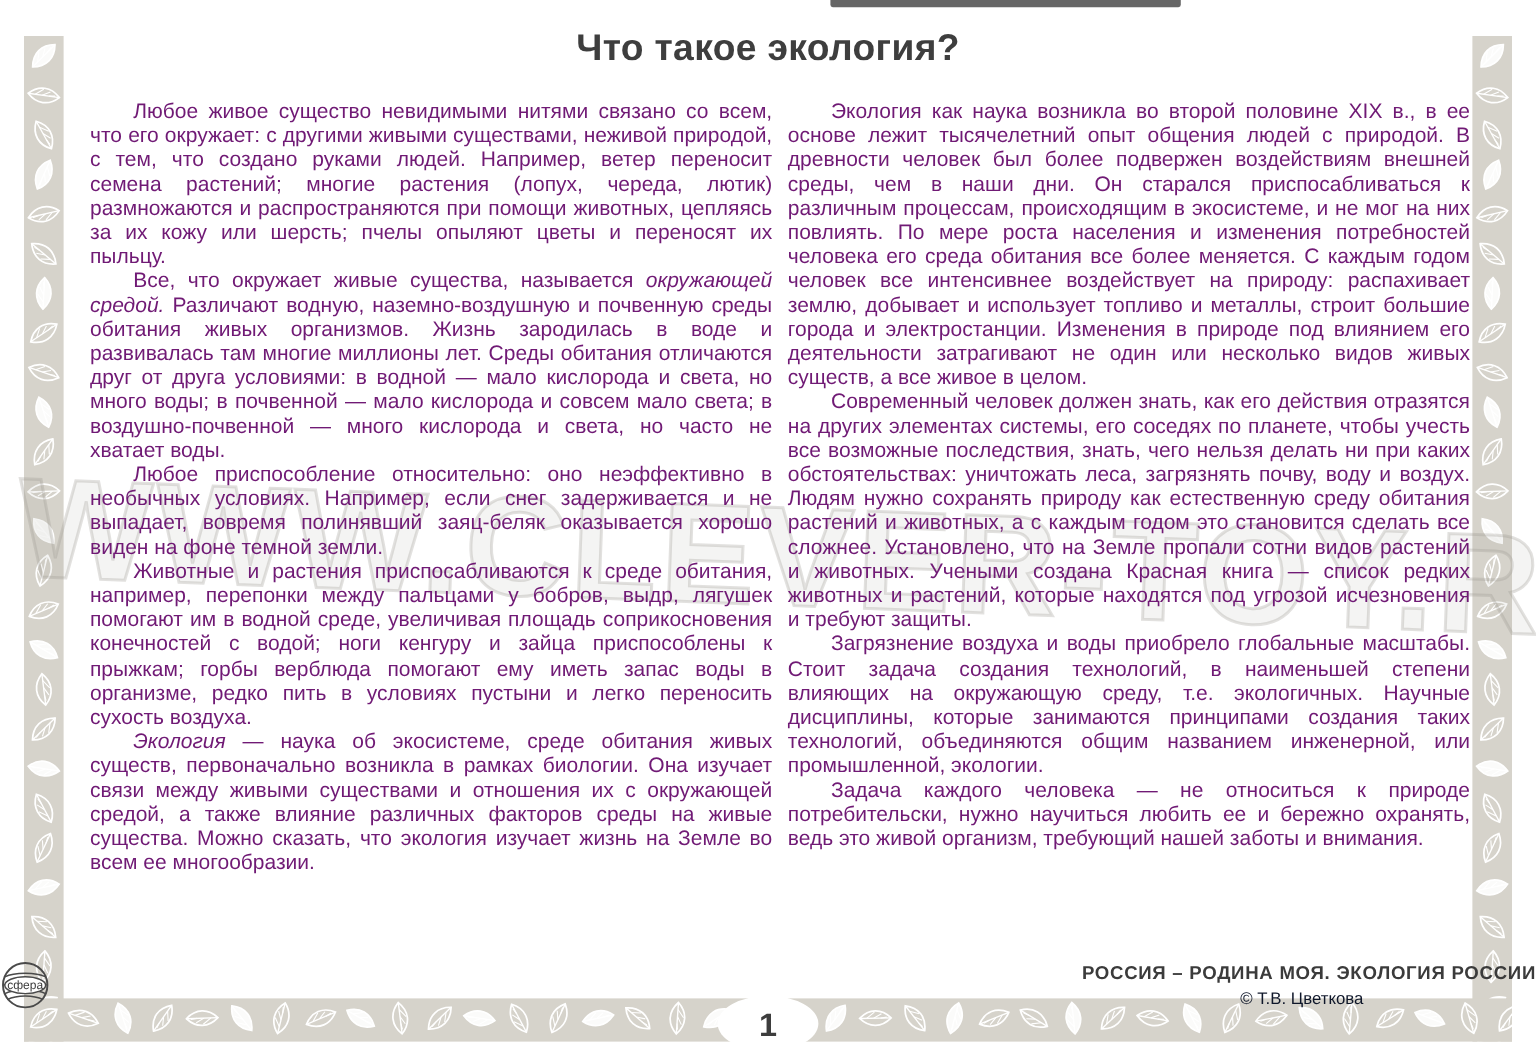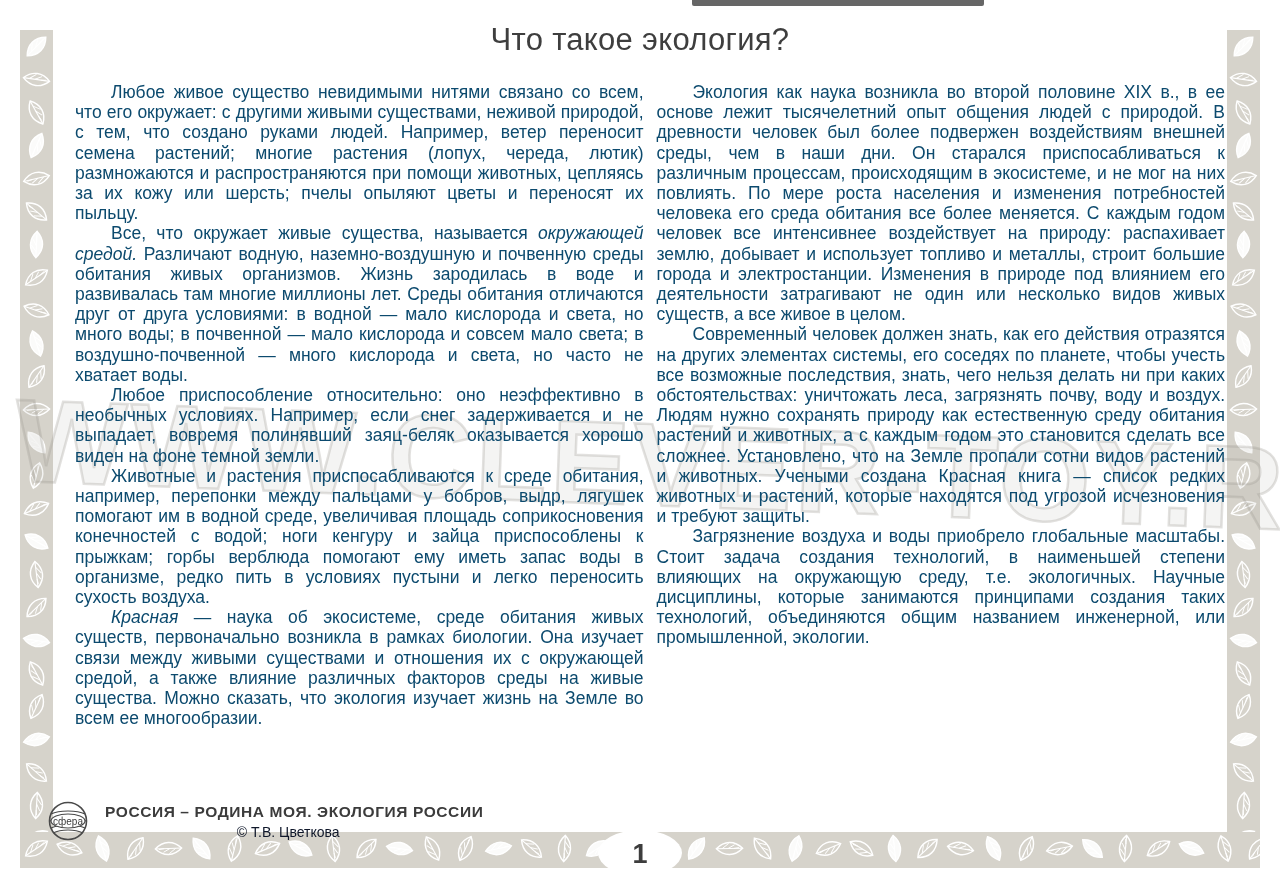--- a/index.html
+++ b/index.html
@@ -29,46 +29,46 @@
   }
 
   
   .scan-artifact{
     position:absolute;left:692px;top:0;width:292px;height:6px;
     background:#4b4b4b;border-radius:0 0 2px 2px;opacity:.85;
   }
 
   .title{
     position:absolute;top:22px;left:0;width:100%;text-align:center;
-    font-size:31px;font-weight:normal;color:#3e3e3e;letter-spacing:.3px;margin:0;
+    font-size:31px;font-weight:bold;color:#3e3e3e;letter-spacing:.3px;margin:0;
   }
 
   .columns{
     position:absolute;left:75px;top:82px;width:1150px;
     display:flex;gap:13px;
   }
   .column{width:568.5px;}
   .column p{
     margin:0;text-indent:36px;text-align:justify;
-    font-size:17.5px;line-height:20.2px;color:#0c4a6e;
+    font-size:17.5px;line-height:20.2px;color:#701a75;
   }
   .column p i{font-style:italic;}
 
   .watermark{
     position:absolute;left:18px;top:372px;width:1400px;
     font-size:118px;font-weight:bold;letter-spacing:3px;white-space:nowrap;
     color:rgba(150,148,140,0.10);
     -webkit-text-stroke:2.5px rgba(150,148,140,0.28);
     transform:rotate(2.2deg);transform-origin:left top;
     pointer-events:none;
   }
 
   .footer{
     position:absolute;left:0;right:0;bottom:44px;
-    display:flex;justify-content:flex-start;align-items:center;gap:4px;padding-left:47px;
+    display:flex;justify-content:space-between;align-items:center;gap:4px;
   }
   .footer .logo{width:42px;height:42px;flex:0 0 auto;}
   .footer .ftext{text-align:center;}
   .footer .line1{font-size:15.5px;font-weight:bold;letter-spacing:.6px;color:#3b3b3b;margin-left:12px;}
   .footer .line2{font-size:14px;color:#0f172a;margin-top:3px;}
 </style>
 </head>
 <body>
 
 <div class="page">
@@ -537,26 +537,27 @@
   <div class="watermark">WWW.CLEVER-TOY.RU</div>
 
   <h1 class="title">Что такое экология?</h1>
 
   <div class="columns">
     <div class="column" id="col-left">
         <p><span>Любое живое существо невидимыми нитями связано со всем, что его окружает: с другими живыми существами, неживой природой, с тем, что создано руками людей. Например, ветер переносит семена растений; многие растения (лопух, череда, лютик) размножаются и распространяются при помощи животных, цепляясь за их кожу или шерсть; пчелы опыляют цветы и переносят их пыльцу.</span></p>
         <p><span>Все, что окружает живые существа, называется </span><i>окружающей средой.</i><span> Различают водную, наземно-воздушную и почвенную среды обитания живых организмов. Жизнь зародилась в воде и развивалась там многие миллионы лет. Среды обитания отличаются друг от друга условиями: в водной — мало кислорода и света, но много воды; в почвенной — мало кислорода и совсем мало света; в воздушно-почвенной — много кислорода и света, но часто не хватает воды.</span></p>
         <p><span>Любое приспособление относительно: оно неэффективно в необычных условиях. Например, если снег задерживается и не выпадает, вовремя полинявший заяц-беляк оказывается хорошо виден на фоне темной земли.</span></p>
         <p><span>Животные и растения приспосабливаются к среде обитания, например, перепонки между пальцами у бобров, выдр, лягушек помогают им в водной среде, увеличивая площадь соприкосновения конечностей с водой; ноги кенгуру и зайца приспособлены к прыжкам; горбы верблюда помогают ему иметь запас воды в организме, редко пить в условиях пустыни и легко переносить сухость воздуха.</span></p>
-        <p><i>Красная</i><span> — наука об экосистеме, среде обитания живых существ, первоначально возникла в рамках биологии. Она изучает связи между живыми существами и отношения их с окружающей средой, а также влияние различных факторов среды на живые существа. Можно сказать, что экология изучает жизнь на Земле во всем ее многообразии.</span></p>
+        <p><i>Экология</i><span> — наука об экосистеме, среде обитания живых существ, первоначально возникла в рамках биологии. Она изучает связи между живыми существами и отношения их с окружающей средой, а также влияние различных факторов среды на живые существа. Можно сказать, что экология изучает жизнь на Земле во всем ее многообразии.</span></p>
       </div>
     <div class="column" id="col-right">
         <p><span>Экология как наука возникла во второй половине XIX в., в ее основе лежит тысячелетний опыт общения людей с природой. В древности человек был более подвержен воздействиям внешней среды, чем в наши дни. Он старался приспосабливаться к различным процессам, происходящим в экосистеме, и не мог на них повлиять. По мере роста населения и изменения потребностей человека его среда обитания все более меняется. С каждым годом человек все интенсивнее воздействует на природу: распахивает землю, добывает и использует топливо и металлы, строит большие города и электростанции. Изменения в природе под влиянием его деятельности затрагивают не один или несколько видов живых существ, а все живое в целом.</span></p>
         <p><span>Современный человек должен знать, как его действия отразятся на других элементах системы, его соседях по планете, чтобы учесть все возможные последствия, знать, чего нельзя делать ни при каких обстоятельствах: уничтожать леса, загрязнять почву, воду и воздух. Людям нужно сохранять природу как естественную среду обитания растений и животных, а с каждым годом это становится сделать все сложнее. Установлено, что на Земле пропали сотни видов растений и животных. Учеными создана Красная книга — список редких животных и растений, которые находятся под угрозой исчезновения и требуют защиты.</span></p>
         <p><span>Загрязнение воздуха и воды приобрело глобальные масштабы. Стоит задача создания технологий, в наименьшей степени влияющих на окружающую среду, т.е. экологичных. Научные дисциплины, которые занимаются принципами создания таких технологий, объединяются общим названием инженерной, или промышленной, экологии.</span></p>
+        <p><span>Задача каждого человека — не относиться к природе потребительски, нужно научиться любить ее и бережно охранять, ведь это живой организм, требующий нашей заботы и внимания.</span></p>
       </div>
   </div>
 
   <div class="footer">
     <svg class="logo" viewBox="0 0 42 42">
       <circle cx="21" cy="21" r="18.5" fill="none" stroke="#4a4a4a" stroke-width="1.6"></circle>
       <path d="M4 14 C12 10 30 10 38 14" fill="none" stroke="#4a4a4a" stroke-width="1.2"></path>
       <path d="M3 21 C12 17 30 17 39 21" fill="none" stroke="#4a4a4a" stroke-width="1.2"></path>
       <path d="M4 28 C12 24 30 24 38 28" fill="none" stroke="#4a4a4a" stroke-width="1.2"></path>
       <path d="M6 33 C14 29 28 29 36 33" fill="none" stroke="#4a4a4a" stroke-width="1.2"></path>

